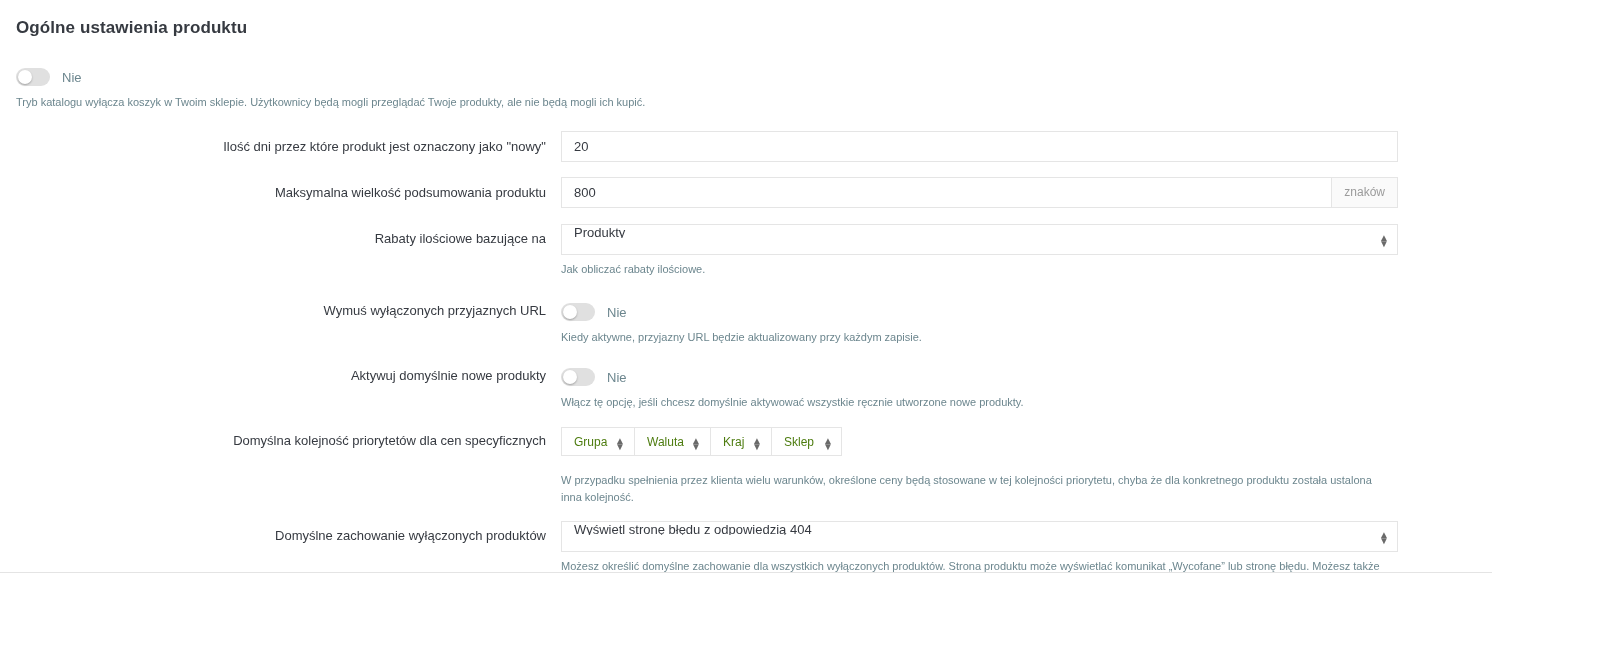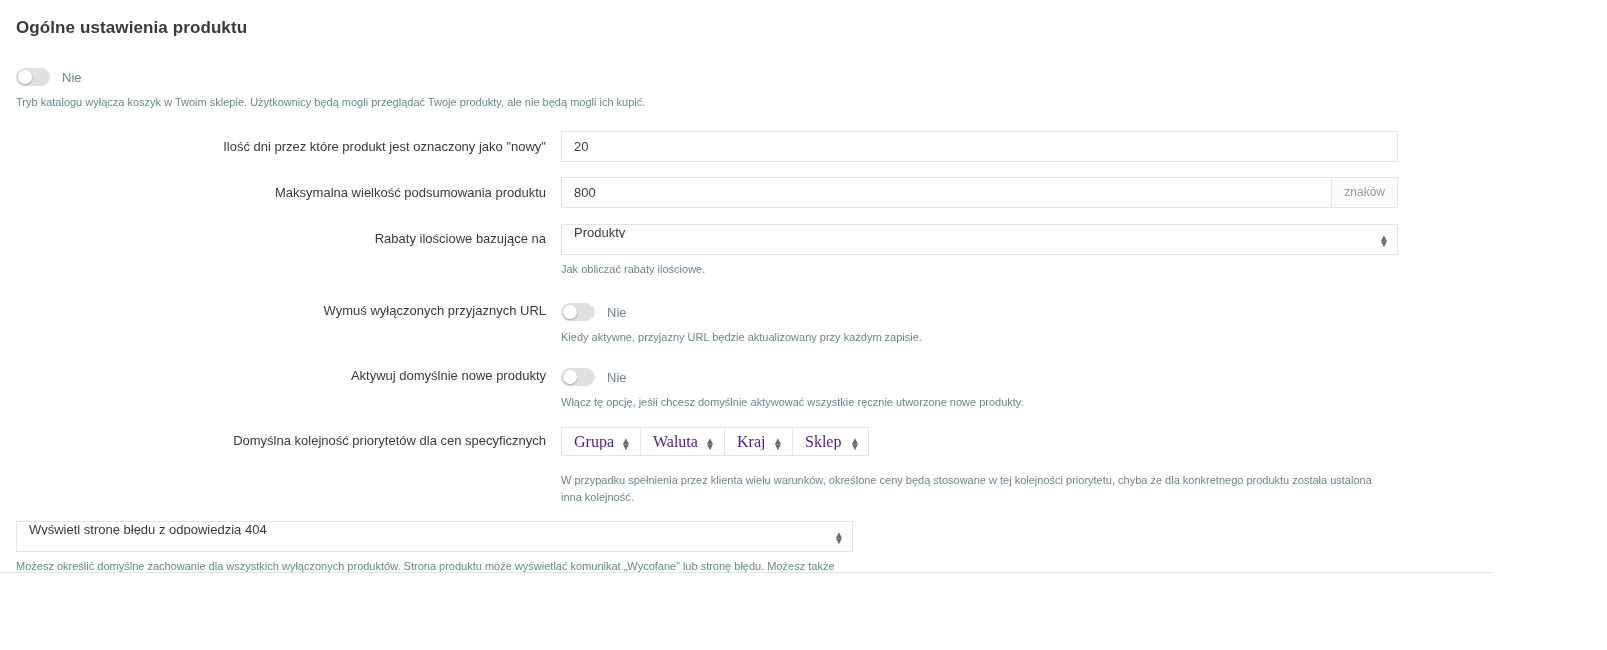--- a/index.html
+++ b/index.html
@@ -170,23 +170,23 @@
     position: relative;
   }
   .priority-item select {
     -webkit-appearance: none;
     -moz-appearance: none;
     appearance: none;
     height: 29px;
     border: 1px solid #e5e5e5;
     border-right: none;
     background: #ffffff;
-    font-family: Liberation Serif, serif;
-    font-size: 16px;
-    color: #4c1d95;
+    font-family: Liberation Sans, sans-serif;
+    font-size: 12px;
+    color: #4d7c0f;
     padding: 0 26px 0 12px;
     outline: none;
     cursor: pointer;
   }
   .priority-item:last-child select { border-right: 1px solid #e5e5e5; }
 
   
   .help-text {
     font-size: 11px;
     color: #6c868e;
@@ -337,20 +337,21 @@
                   <span>▲</span>
                   <span>▼</span>
                 </span>
             </span>
           </div>
           <div class="help-text" style="margin-top:16px;">W przypadku spełnienia przez klienta wielu warunków, określone ceny będą stosowane w tej kolejności priorytetu, chyba że dla konkretnego produktu została ustalona inna kolejność.</div>
         </div>
       </div>
 
       <div class="form-row" style="margin-top:14px;">
+        <div class="form-label">Domyślne zachowanie wyłączonych produktów</div>
         <div class="form-control-wrap">
           <div class="select-box">
             <select>
               <option>Wyświetl stronę błędu z odpowiedzią 404</option>
             </select>
             <span class="select-arrow">
                 <span>▲</span>
                 <span>▼</span>
               </span>
           </div>

